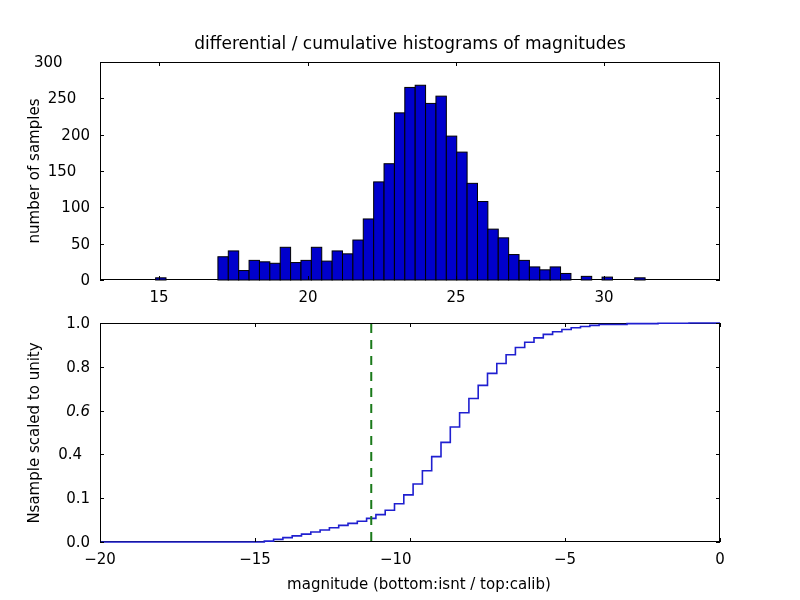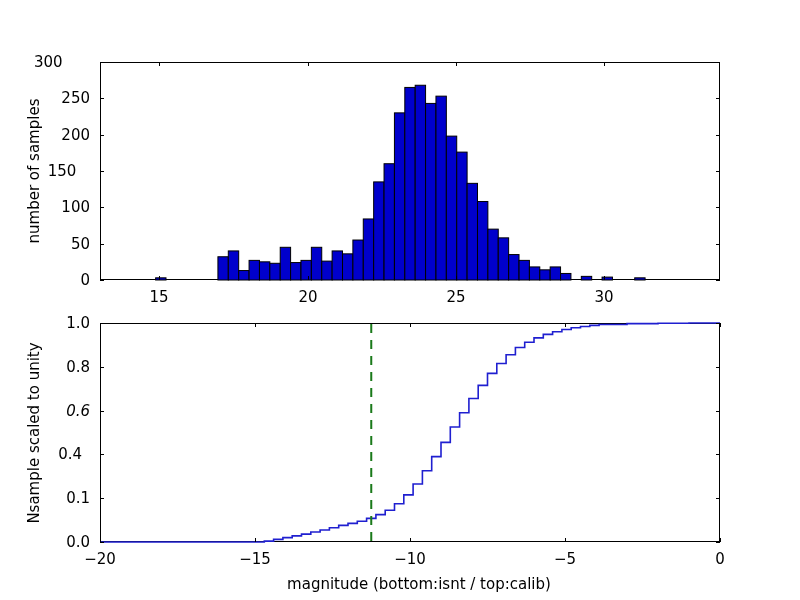--- a/index.html
+++ b/index.html
@@ -67,20 +67,21 @@
   }
   .legend-label{
     margin-left:18px;font-size:16px;color:#000;
   }
 </style>
 </head>
 <body>
 
 <div id="figure">
 
+  <div class="plot-title">differential / cumulative histograms of magnitudes</div>
 
   <div class="axes-frame" id="top-axes"></div>
   <svg class="plot" id="top-svg" width="800" height="600">
       <g>
         <rect x="155.62" y="277.82" width="10.38" height="2.18" fill="#0000cc" stroke="#000000" stroke-width="1"></rect>
         <rect x="217.92" y="256.75" width="10.38" height="23.25" fill="#0000cc" stroke="#000000" stroke-width="1"></rect>
         <rect x="228.30" y="250.93" width="10.38" height="29.07" fill="#0000cc" stroke="#000000" stroke-width="1"></rect>
         <rect x="238.68" y="270.55" width="10.38" height="9.45" fill="#0000cc" stroke="#000000" stroke-width="1"></rect>
         <rect x="249.07" y="260.38" width="10.38" height="19.62" fill="#0000cc" stroke="#000000" stroke-width="1"></rect>
         <rect x="259.45" y="261.83" width="10.38" height="18.17" fill="#0000cc" stroke="#000000" stroke-width="1"></rect>
@@ -129,21 +130,21 @@
       <div class="tick tick-y" style="left: 716px; top: 207px;"></div>
       <div class="tick-label" style="top: 198px; left: 34px; width: 56px; text-align: right;">100</div>
       <div class="tick tick-y" style="left: 100px; top: 171px;"></div>
       <div class="tick tick-y" style="left: 716px; top: 171px;"></div>
       <div class="tick-label" style="top: 162px; left: 34px; width: 56px; text-align: center;">150</div>
       <div class="tick tick-y" style="left: 100px; top: 135px;"></div>
       <div class="tick tick-y" style="left: 716px; top: 135px;"></div>
       <div class="tick-label" style="top: 126px; left: 34px; width: 56px; text-align: right;">200</div>
       <div class="tick tick-y" style="left: 100px; top: 98px;"></div>
       <div class="tick tick-y" style="left: 716px; top: 98px;"></div>
-      <div class="tick-label" style="top: 89px; left: 34px; width: 56px; text-align: right;">250</div>
+      <div class="tick-label" style="top: 89px; left: 34px; width: 56px; text-align: center;">250</div>
       <div class="tick tick-y" style="left: 100px; top: 62px;"></div>
       <div class="tick tick-y" style="left: 716px; top: 62px;"></div>
       <div class="tick-label" style="top: 53px; left: 34px; width: 56px; text-align: left;">300</div>
       <div class="tick tick-x" style="left: 159px; top: 276px;"></div>
       <div class="tick tick-x" style="left: 159px; top: 62px;"></div>
       <div class="tick-label" style="top: 288px; left: 129px; width: 60px; text-align: center;">15</div>
       <div class="tick tick-x" style="left: 308px; top: 276px;"></div>
       <div class="tick tick-x" style="left: 308px; top: 62px;"></div>
       <div class="tick-label" style="top: 288px; left: 278px; width: 60px; text-align: center;">20</div>
       <div class="tick tick-x" style="left: 456px; top: 276px;"></div>
@@ -180,21 +181,21 @@
       <div class="tick tick-y" style="left: 716px; top: 323px;"></div>
       <div class="tick-label" style="top: 314px; left: 34px; width: 56px; text-align: right;">1.0</div>
       <div class="tick tick-x" style="left: 100px; top: 538px;"></div>
       <div class="tick tick-x" style="left: 100px; top: 323px;"></div>
       <div class="tick-label" style="top: 550px; left: 70px; width: 60px; text-align: center;">−20</div>
       <div class="tick tick-x" style="left: 255px; top: 538px;"></div>
       <div class="tick tick-x" style="left: 255px; top: 323px;"></div>
       <div class="tick-label" style="top: 550px; left: 225px; width: 60px; text-align: center;">−15</div>
       <div class="tick tick-x" style="left: 410px; top: 538px;"></div>
       <div class="tick tick-x" style="left: 410px; top: 323px;"></div>
-      <div class="tick-label" style="top: 550px; left: 380px; width: 60px; text-align: center;">−10</div>
+      <div class="tick-label" style="top: 550px; left: 380px; width: 60px; text-align: left;">−10</div>
       <div class="tick tick-x" style="left: 565px; top: 538px;"></div>
       <div class="tick tick-x" style="left: 565px; top: 323px;"></div>
       <div class="tick-label" style="top: 550px; left: 535px; width: 60px; text-align: center;">−5</div>
       <div class="tick tick-x" style="left: 720px; top: 538px;"></div>
       <div class="tick tick-x" style="left: 720px; top: 323px;"></div>
       <div class="tick-label" style="top: 550px; left: 690px; width: 60px; text-align: center;">0</div>
       <div class="ylabel-txt" style="left: 34px; top: 432.5px; transform: rotate(-90deg) translate(-50%, -50%);">Nsample scaled to unity</div>
       <div class="xlabel-txt" style="left: 109px; width: 620px; top: 575px;">magnitude (bottom:isnt / top:calib)</div>
     </div>
 

